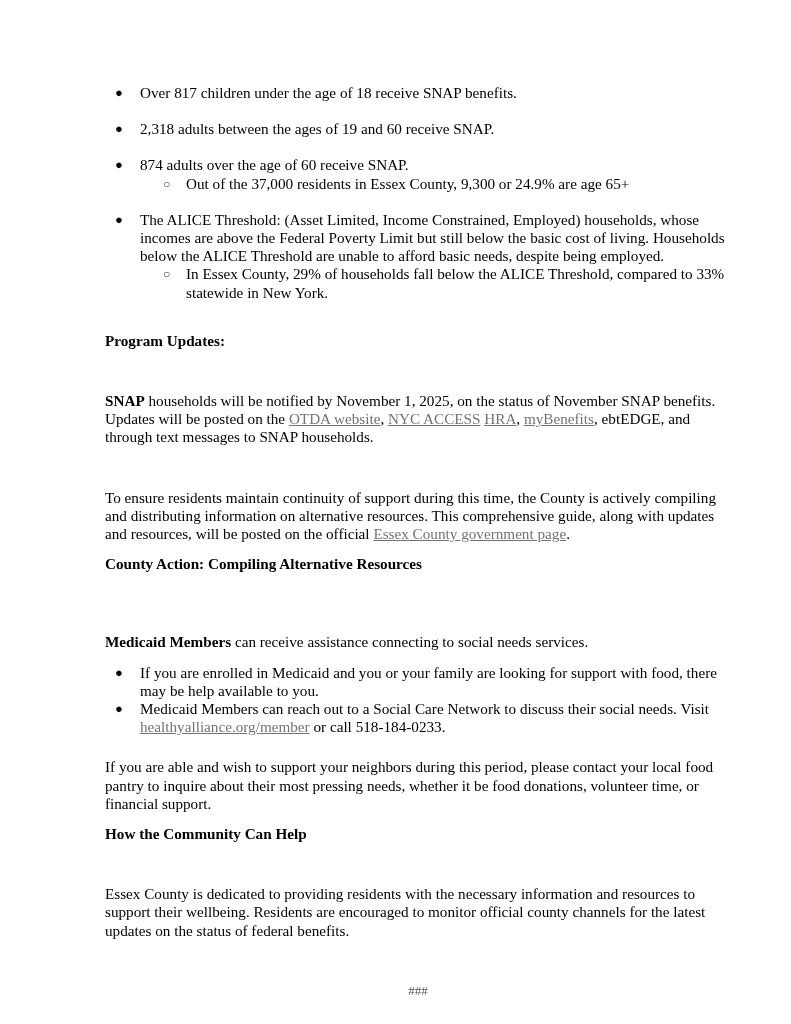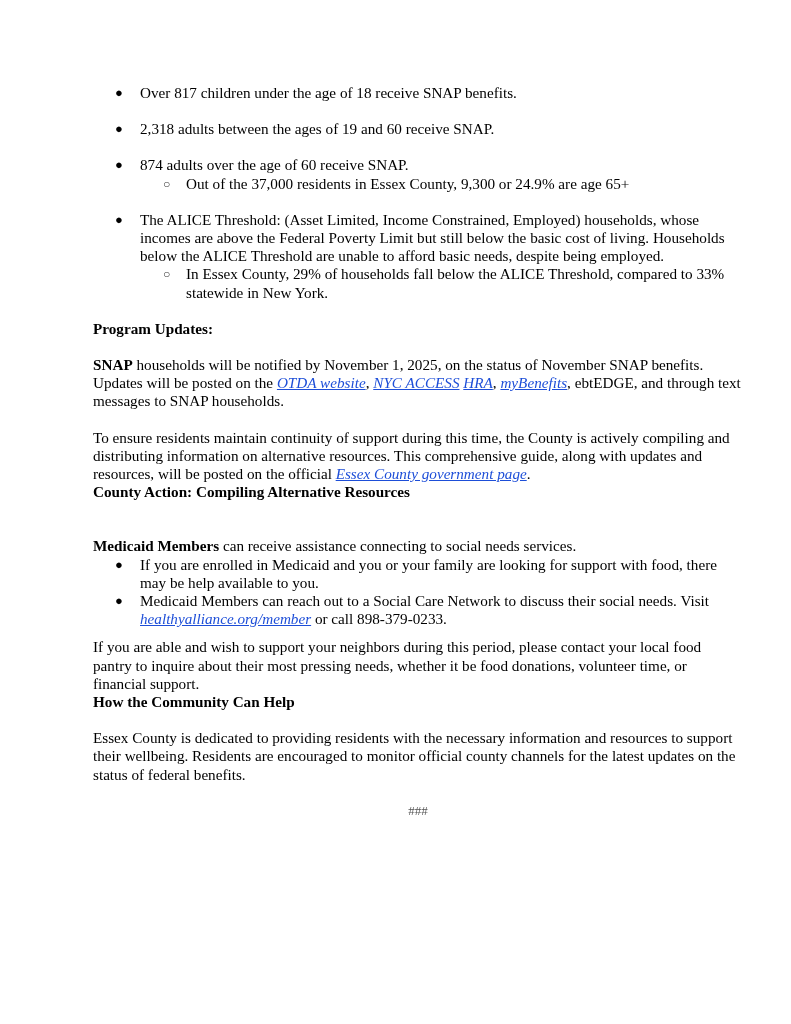--- a/index.html
+++ b/index.html
@@ -5,23 +5,23 @@
   html, body { margin: 0; padding: 0; background: #ffffff; }
   body { width: 791px; height: 1024px; position: relative; overflow: hidden;
          font-family: "Liberation Serif", "DejaVu Serif", serif; font-size: 15.2px; color: #000; }
   .page { position: absolute; left: 93px; top: 84px; width: 650px; line-height: 18.2px; }
   .bl { position: relative; padding-left: 47px; }
   .bl .dot { position: absolute; left: 22px; top: 0; font-size: 13px; }
   .sub { position: relative; padding-left: 93px; }
   .sub .circ { position: absolute; left: 70px; top: 0; font-size: 12px; color: #333; }
   .gap { height: 18px; }
   b { font-weight: bold; }
-  a { color: #1d4ed8; text-decoration: underline; font-style: italic; }
+  a { color: #737373; text-decoration: underline; }
   .center { text-align: center; color: #555; font-size: 13px; }
-  p { margin: 0; }
+  p { margin: 12px; }
 </style>
 </head>
 <body>
 
 <div class="page">
   <div class="bl"><span class="dot">●</span><span>Over 817 children under the age of 18 receive SNAP benefits.</span></div>
   <div class="gap"></div>
   <div class="bl"><span class="dot">●</span><span>2,318 adults between the ages of 19 and 60 receive SNAP.</span></div>
   <div class="gap"></div>
   <div class="bl"><span class="dot">●</span><span>874 adults over the age of 60 receive SNAP.</span></div>
@@ -37,21 +37,21 @@
   <div class="gap"></div>
 
   <p><span>To ensure residents maintain continuity of support during this time, the County is actively compiling and distributing information on alternative resources. This comprehensive guide, along with updates and resources, will be posted on the official </span><a>Essex County government page</a><span>.</span></p>
   <p><b>County Action: Compiling Alternative Resources</b></p>
   <div class="gap"></div>
 
   <div class="gap"></div>
 
   <p><b>Medicaid Members</b><span> can receive assistance connecting to social needs services.</span></p>
   <div class="bl"><span class="dot">●</span><span>If you are enrolled in Medicaid and you or your family are looking for support with food, there may be help available to you.</span></div>
-  <div class="bl"><span class="dot">●</span><span>Medicaid Members can reach out to a Social Care Network to discuss their social needs. Visit </span><a>healthyalliance.org/member</a><span> or call 898-379-0233.</span></div>
+  <div class="bl"><span class="dot">●</span><span>Medicaid Members can reach out to a Social Care Network to discuss their social needs. Visit </span><a>healthyalliance.org/member</a><span> or call 518-184-0233.</span></div>
   <div style="height:10px"></div>
 
   <p>If you are able and wish to support your neighbors during this period, please contact your local food pantry to inquire about their most pressing needs, whether it be food donations, volunteer time, or financial support.</p>
   <p><b>How the Community Can Help</b></p>
   <div class="gap"></div>
 
   <p>Essex County is dedicated to providing residents with the necessary information and resources to support their wellbeing. Residents are encouraged to monitor official county channels for the latest updates on the status of federal benefits.</p>
   <div class="gap"></div>
   <p class="center">###</p>
 </div>

